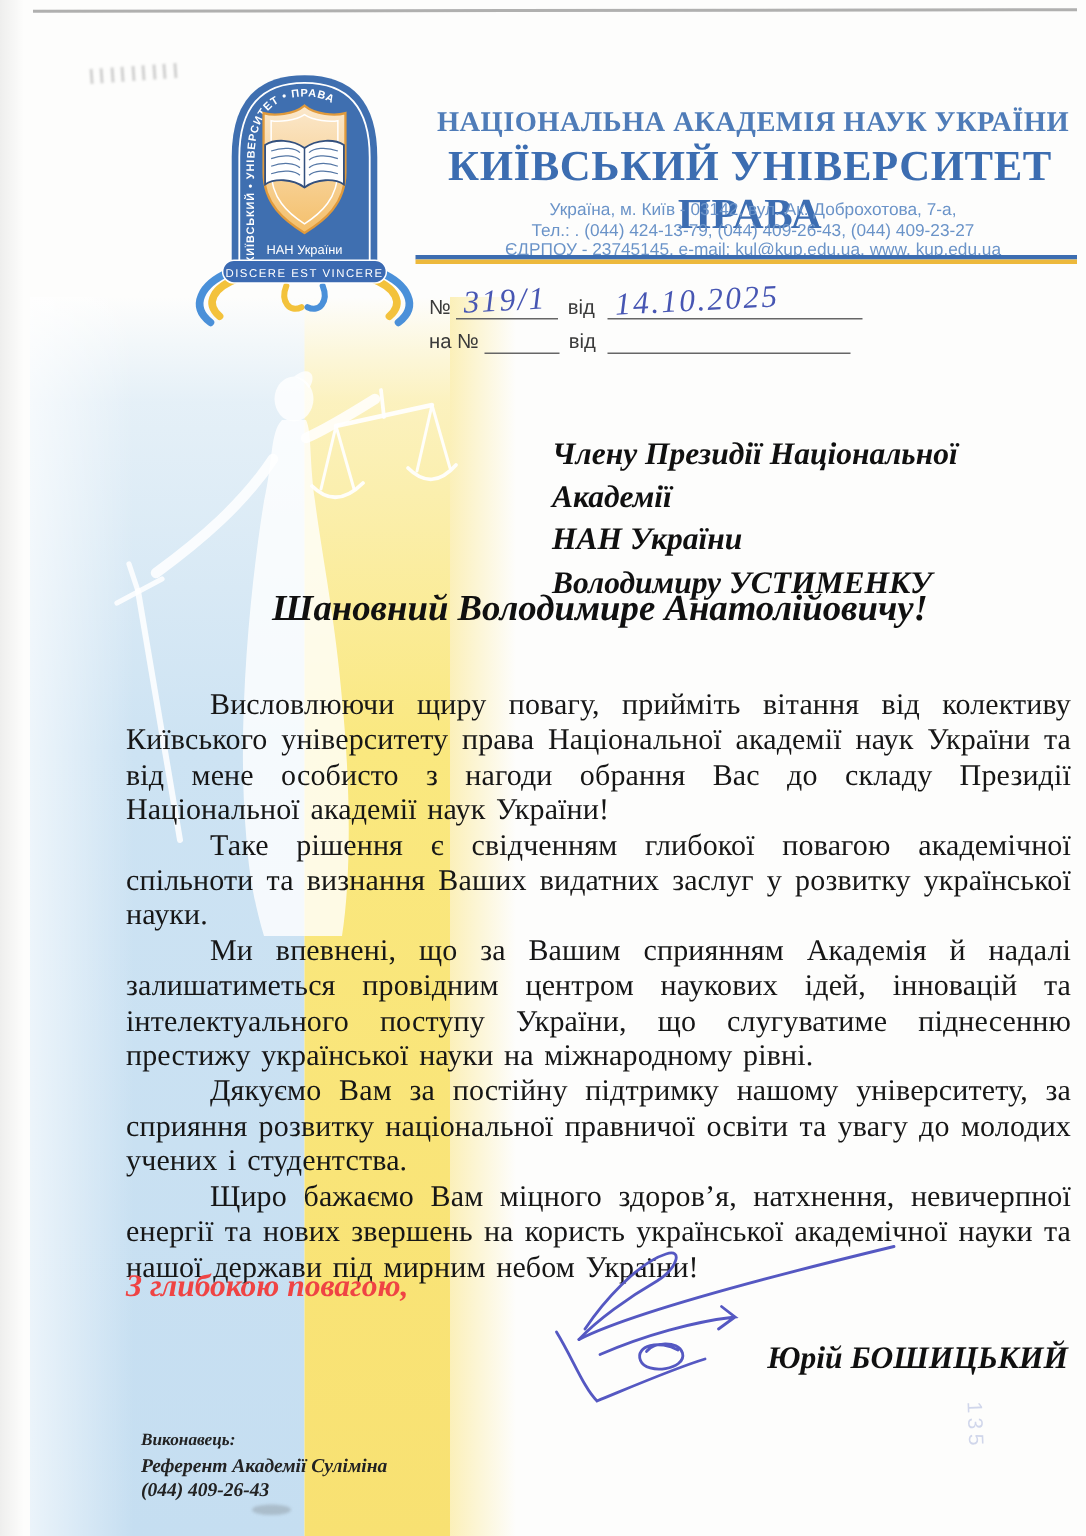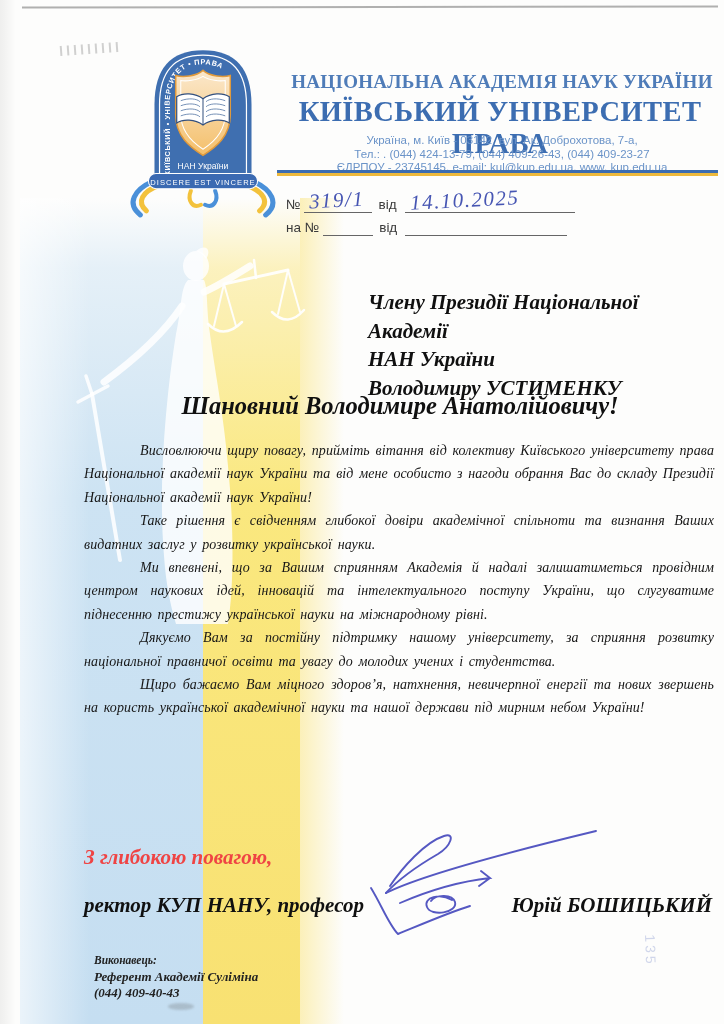--- a/index.html
+++ b/index.html
@@ -48,22 +48,22 @@
   .slot.s3{width:50px;} .slot.s4{width:162px;margin-left:4px;}
   .hw{position:absolute;bottom:-1px;left:5px;font-family:"Liberation Serif",serif;
         font-style:italic;font-size:21px;color:#4756b3;white-space:nowrap;
         letter-spacing:1.5px;transform:rotate(-3deg);}
   
   .recipient{position:absolute;left:368px;top:256px;width:352px;font-weight:bold;
         font-style:italic;font-size:21px;line-height:28.5px;color:#101010;margin-top:32px;}
   .recipient .spread{word-spacing:7px;}
   .salutation{position:absolute;left:80px;top:392px;width:640px;text-align:center;
         font-weight:bold;font-style:italic;font-size:24.5px;color:#101010;}
-  .body-text{position:absolute;left:84px;top:439px;width:630px;font-style:italic;
-        font-size:14px;line-height:23.4px;text-align:justify;color:#161616;
+  .body-text{position:absolute;left:84px;top:459px;width:630px;
+        font-size:20px;line-height:23.4px;text-align:justify;color:#161616;
         word-spacing:2px;letter-spacing:.1px;}
   .body-text p{margin:0;text-indent:56px;}
   .regards{position:absolute;left:84px;top:845px;font-weight:bold;font-style:italic;
         font-size:21px;color:#ef4444;}
   .position-line{position:absolute;left:84px;top:893px;font-weight:bold;font-style:italic;
         font-size:21px;color:#101010;}
   .signer{position:absolute;right:12px;top:893px;font-weight:bold;font-style:italic;
         font-size:21px;color:#101010;text-align:center;}
   .signature{position:absolute;left:363px;top:814px;}
   
@@ -184,39 +184,38 @@
   <div class="recipient">
     <div>Члену Президії Національної Академії</div>
     <div>НАН України</div>
     <div>Володимиру УСТИМЕНКУ</div>
   </div>
 
   <div class="salutation">Шановний Володимире Анатолійовичу!</div>
 
   <div class="body-text">
     <p>Висловлюючи щиру повагу, прийміть вітання від колективу Київського університету права Національної академії наук України та від мене особисто з нагоди обрання Вас до складу Президії Національної академії наук України!</p>
-    <p>Таке рішення є свідченням глибокої довіри академічної спільноти та визнання Ваших видатних заслуг у розвитку української науки.</p>
+    <p>Таке рішення є свідченням глибокої повагою академічної спільноти та визнання Ваших видатних заслуг у розвитку української науки.</p>
     <p>Ми впевнені, що за Вашим сприянням Академія й надалі залишатиметься провідним центром наукових ідей, інновацій та інтелектуального поступу України, що слугуватиме піднесенню престижу української науки на міжнародному рівні.</p>
     <p>Дякуємо Вам за постійну підтримку нашому університету, за сприяння розвитку національної правничої освіти та увагу до молодих учених і студентства.</p>
     <p>Щиро бажаємо Вам міцного здоров’я, натхнення, невичерпної енергії та нових звершень на користь української академічної науки та нашої держави під мирним небом України!</p>
   </div>
 
   <div class="regards">З глибокою повагою,</div>
-  <div class="position-line">ректор КУП НАНУ, професор</div>
   <div class="signer">Юрій БОШИЦЬКИЙ</div>
 
   <svg class="signature" width="245" height="135" viewBox="0 0 245 135">
     <g stroke="#5558c2" stroke-width="1.9" fill="none" stroke-linecap="round">
       <path d="M27,72 C39,54 62,28 81,22 C93,18 88,32 75,40 C56,51 35,66 23,79"></path>
       <path d="M23,79 C60,60 175,31 233,17"></path>
       <path d="M37,89 C67,76 100,67 127,64 L118,57 M127,64 L116,72"></path>
       <path d="M89,86 C77,79 60,83 64,93 C68,103 95,99 92,88 C89,79 72,81 68,87"></path>
       <path d="M8,74 C19,92 26,111 35,120 C57,111 87,98 107,92"></path>
     </g>
   </svg>
 
   <div class="executor">
     <div class="e1">Виконавець:</div>
     <div class="e2">Референт Академії Суліміна</div>
-    <div class="e3">(044) 409-40-43</div>
+    <div class="e3">(044) 409-26-43</div>
   </div>
 
 </div>
 
 </body></html>

